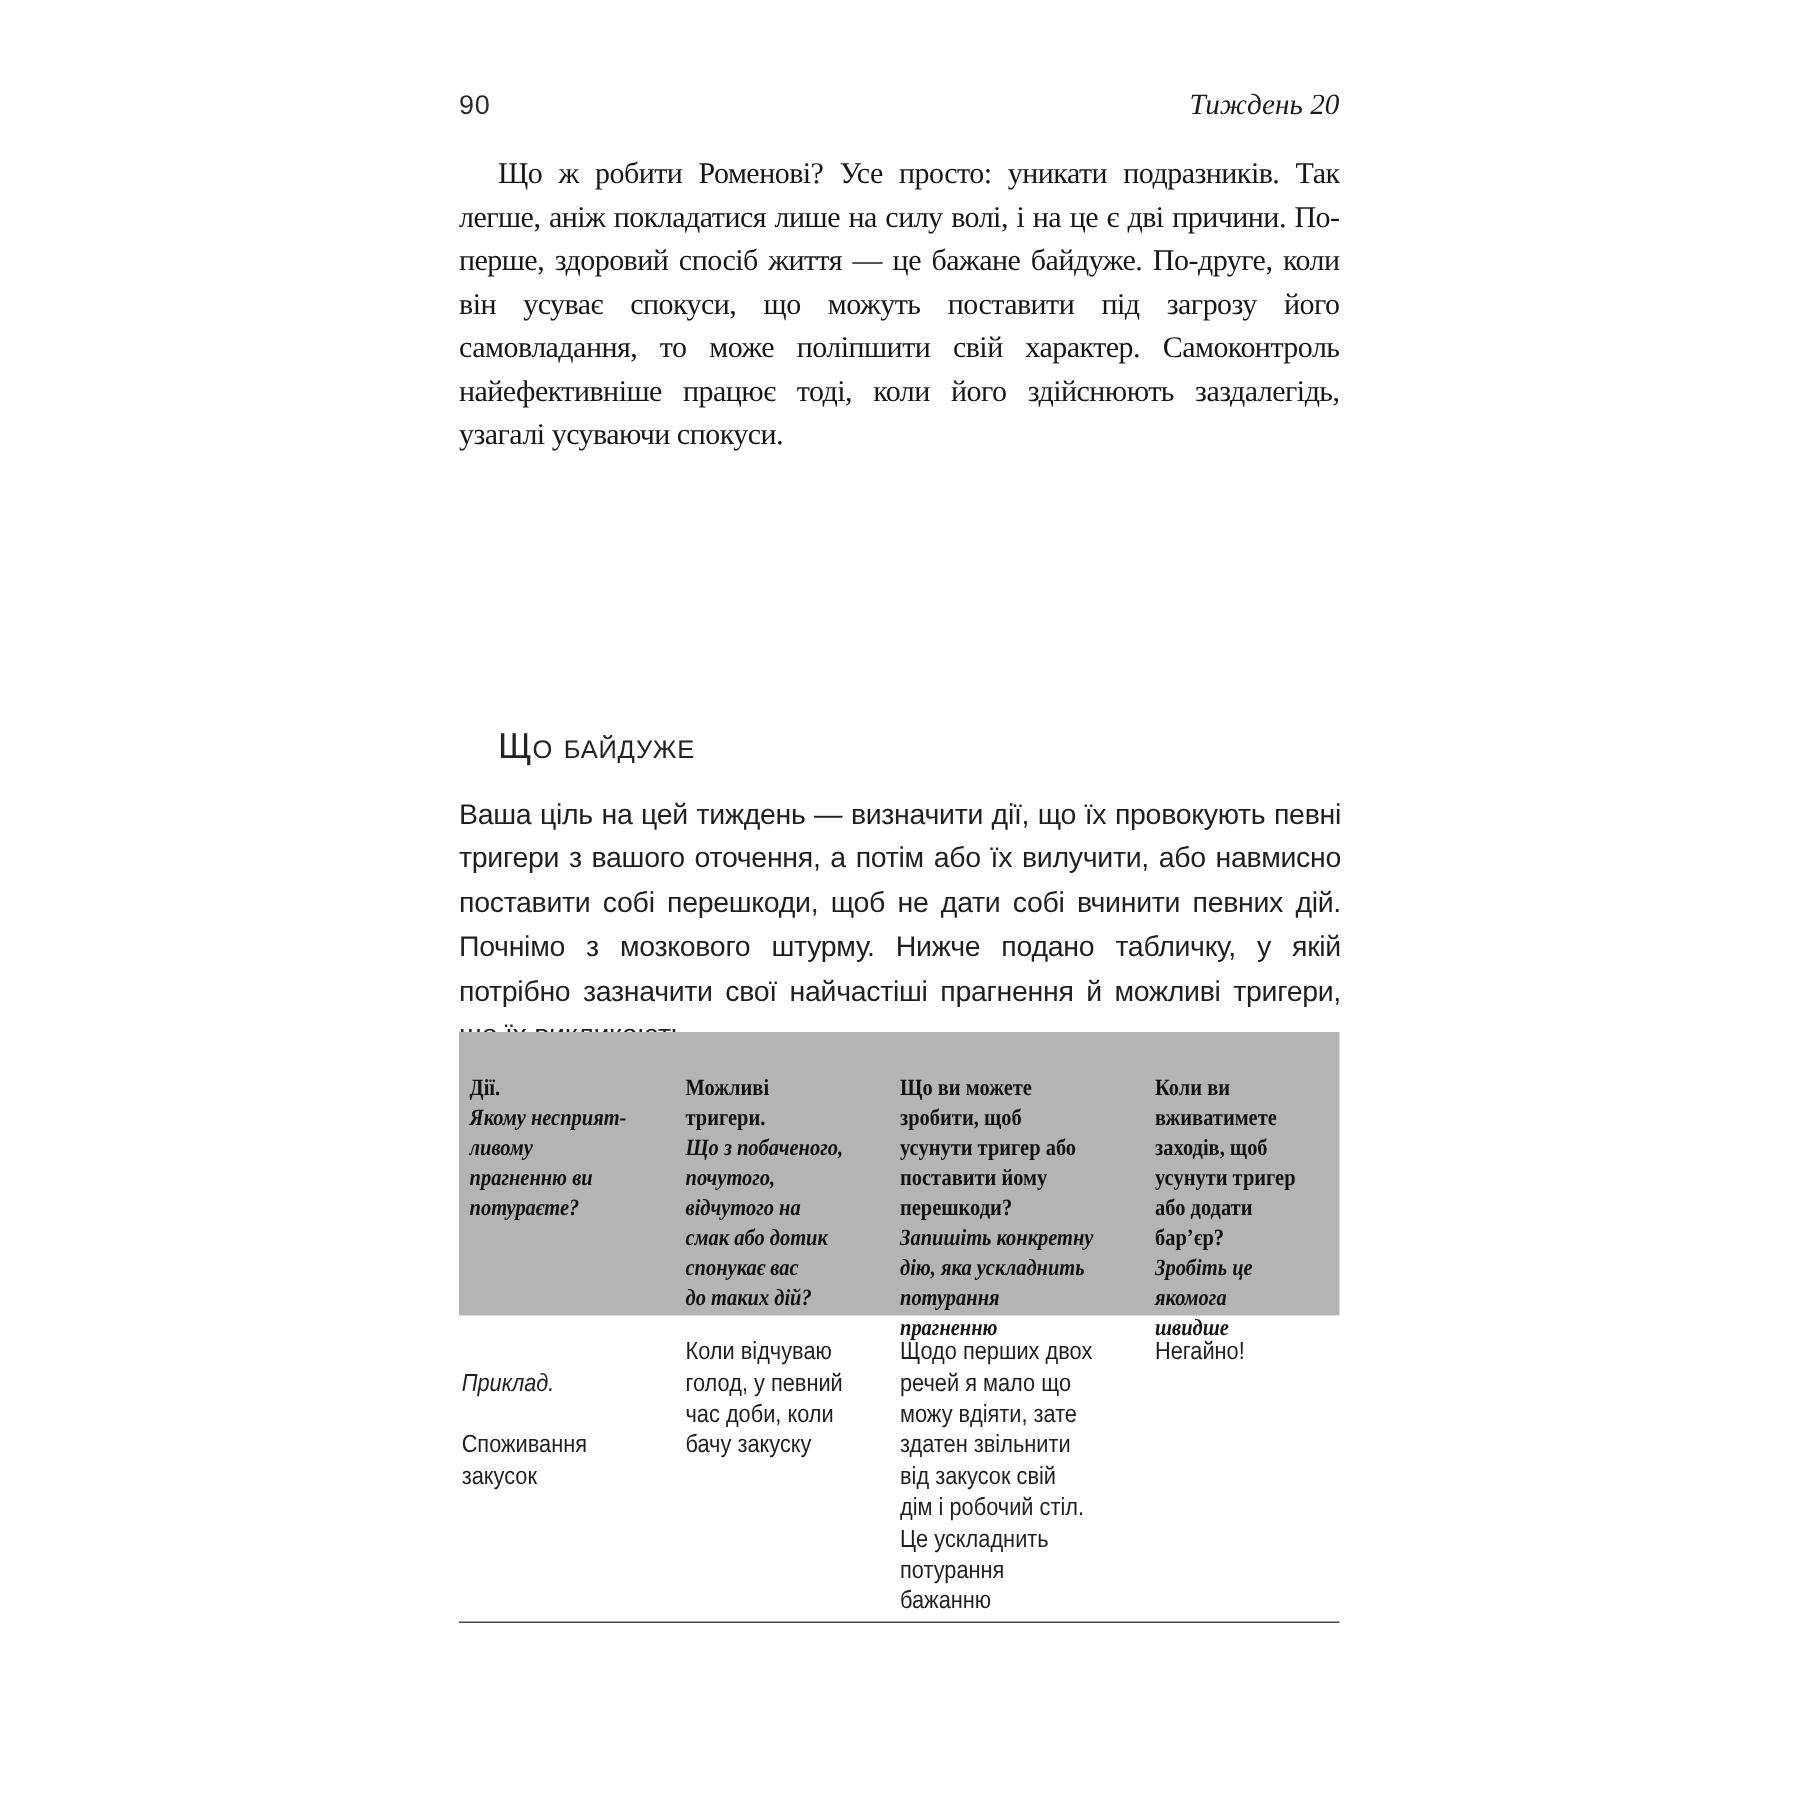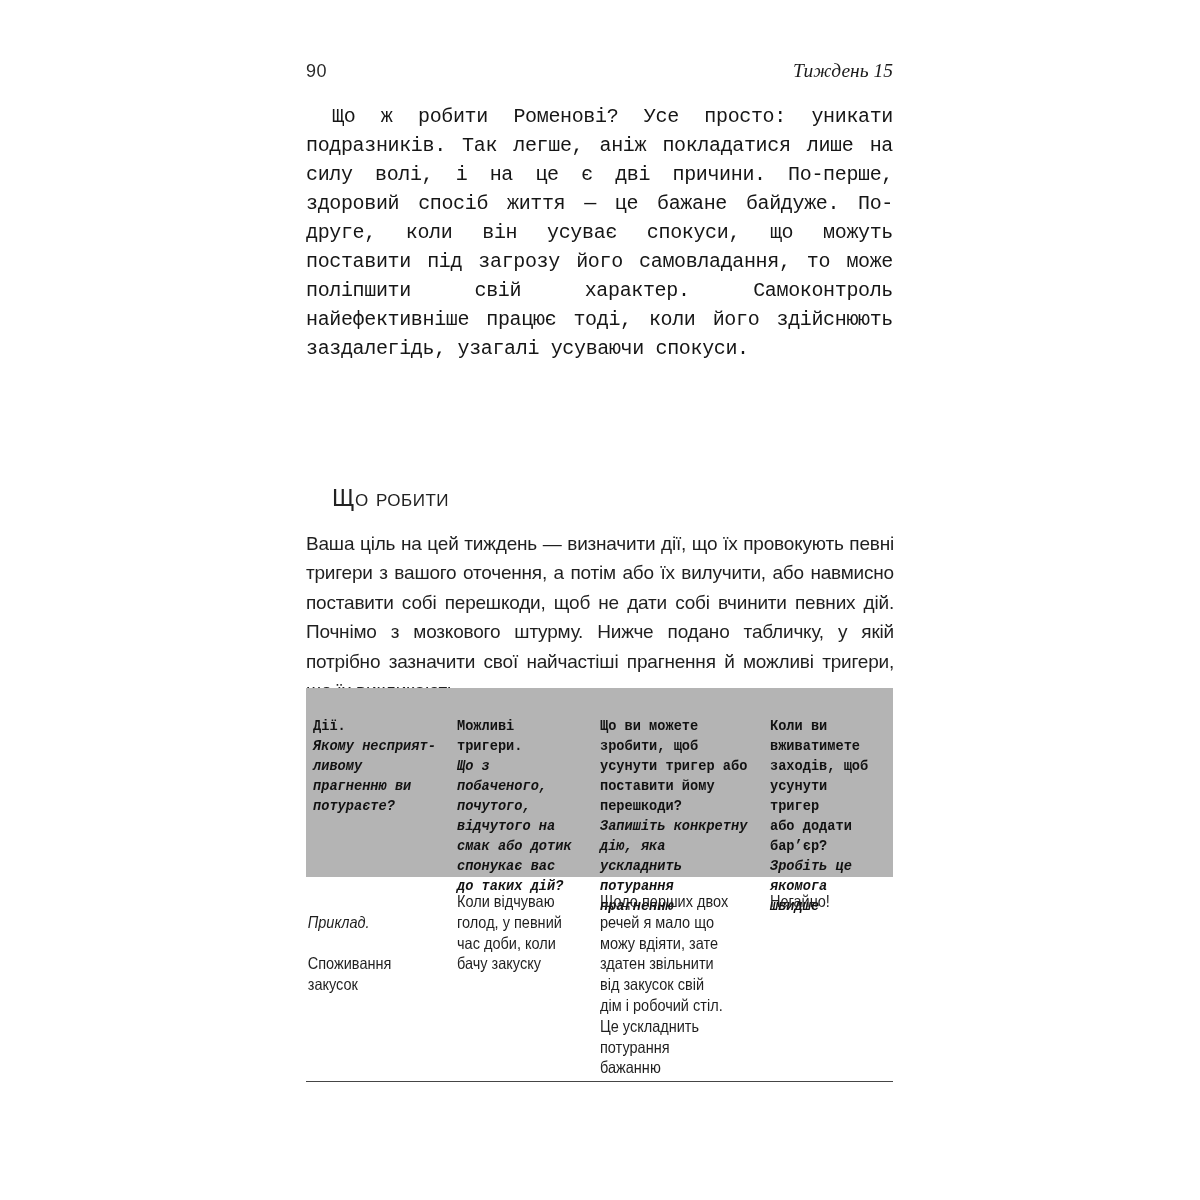--- a/index.html
+++ b/index.html
@@ -18,40 +18,40 @@
   .running-title {
     font-family:"Liberation Serif", serif; font-style:italic; font-size:19.5px; color:#1b1b1b;
   }
   
   .serif-block {
     position:absolute; left:306px; top:102px; width:587px;
     font-size:20px; line-height:29px; letter-spacing:-0.35px;
     text-align:justify; color:#161616;
   }
   .serif-block p { margin:0; }
-  .serif-block p.indent { text-indent:26px;font-family:Liberation Mono, monospace; }
+  .serif-block p.indent { text-indent:26px; }
   
   .section-heading {
     position:absolute; left:332px; top:484px;
     font-family:"Liberation Sans", sans-serif; font-variant:small-caps;
     font-size:24px; letter-spacing:0.5px; color:#222222;
   }
   
   .intro {
     position:absolute; left:306px; top:529px; width:588px;
     font-family:"Liberation Sans", sans-serif;
     font-size:19px; line-height:29.4px; letter-spacing:-0.2px;
     text-align:justify; color:#1f1f1f;
   }
   
   .thead {
     position:absolute; left:306px; top:688px; width:587px; height:189px;
     display:grid; grid-template-columns:151px 143px 170px 123px;
     box-sizing:border-box; padding-top:8px;
-    font-family:Liberation Mono, monospace; font-size:15.5px; line-height:20px;
+    font-family:Liberation Serif, serif; font-size:15.5px; line-height:20px;
     font-weight:bold; color:#121212;
   }
   .thead .cell, .tbody .cell {
     white-space:pre-line; transform:scaleX(0.88); transform-origin:0 0;
   }
   .thead .cell:first-child { padding-left:8px; }
   .th-sub { font-style:italic; display:block; }
   .tbody {
     position:absolute; left:306px; top:891px; width:587px;
     display:grid; grid-template-columns:151px 143px 170px 123px;
@@ -65,28 +65,28 @@
     border-top:1.5px solid #454545;
   }
 </style>
 </head>
 <body>
 
 <div class="page">
 
   <div class="running">
     <span class="page-num">90</span>
-    <span class="running-title">Тиждень 15</span>
+    <span class="running-title">Тиждень 20</span>
   </div>
 
   <div class="serif-block">
     <p class="indent">Що ж робити Роменові? Усе просто: уникати подразників. Так легше, аніж покладатися лише на силу волі, і на це є дві причини. По-перше, здоровий спосіб життя — це бажане байдуже. По-друге, коли він усуває спокуси, що можуть поставити під загрозу його самовладання, то може поліпшити свій характер. Самоконтроль найефективніше працює тоді, коли його здійснюють заздалегідь, узагалі усуваючи спокуси.</p>
   </div>
 
-  <div class="section-heading">Що робити</div>
+  <div class="section-heading">Що байдуже</div>
 
   <div class="intro">Ваша ціль на цей тиждень — визначити дії, що їх провокують певні тригери з вашого оточення, а потім або їх вилучити, або навмисно поставити собі перешкоди, щоб не дати собі вчинити певних дій. Почнімо з мозкового штурму. Нижче подано табличку, у якій потрібно зазначити свої найчастіші прагнення й можливі тригери, що їх викликають.</div>
 
   <div class="thead" style="background: rgb(180, 180, 180);">
     <div class="cell">
       <span>Дії.</span>
       <span class="th-sub">Якому несприят-
 ливому
 прагненню ви
 потураєте?</span>

